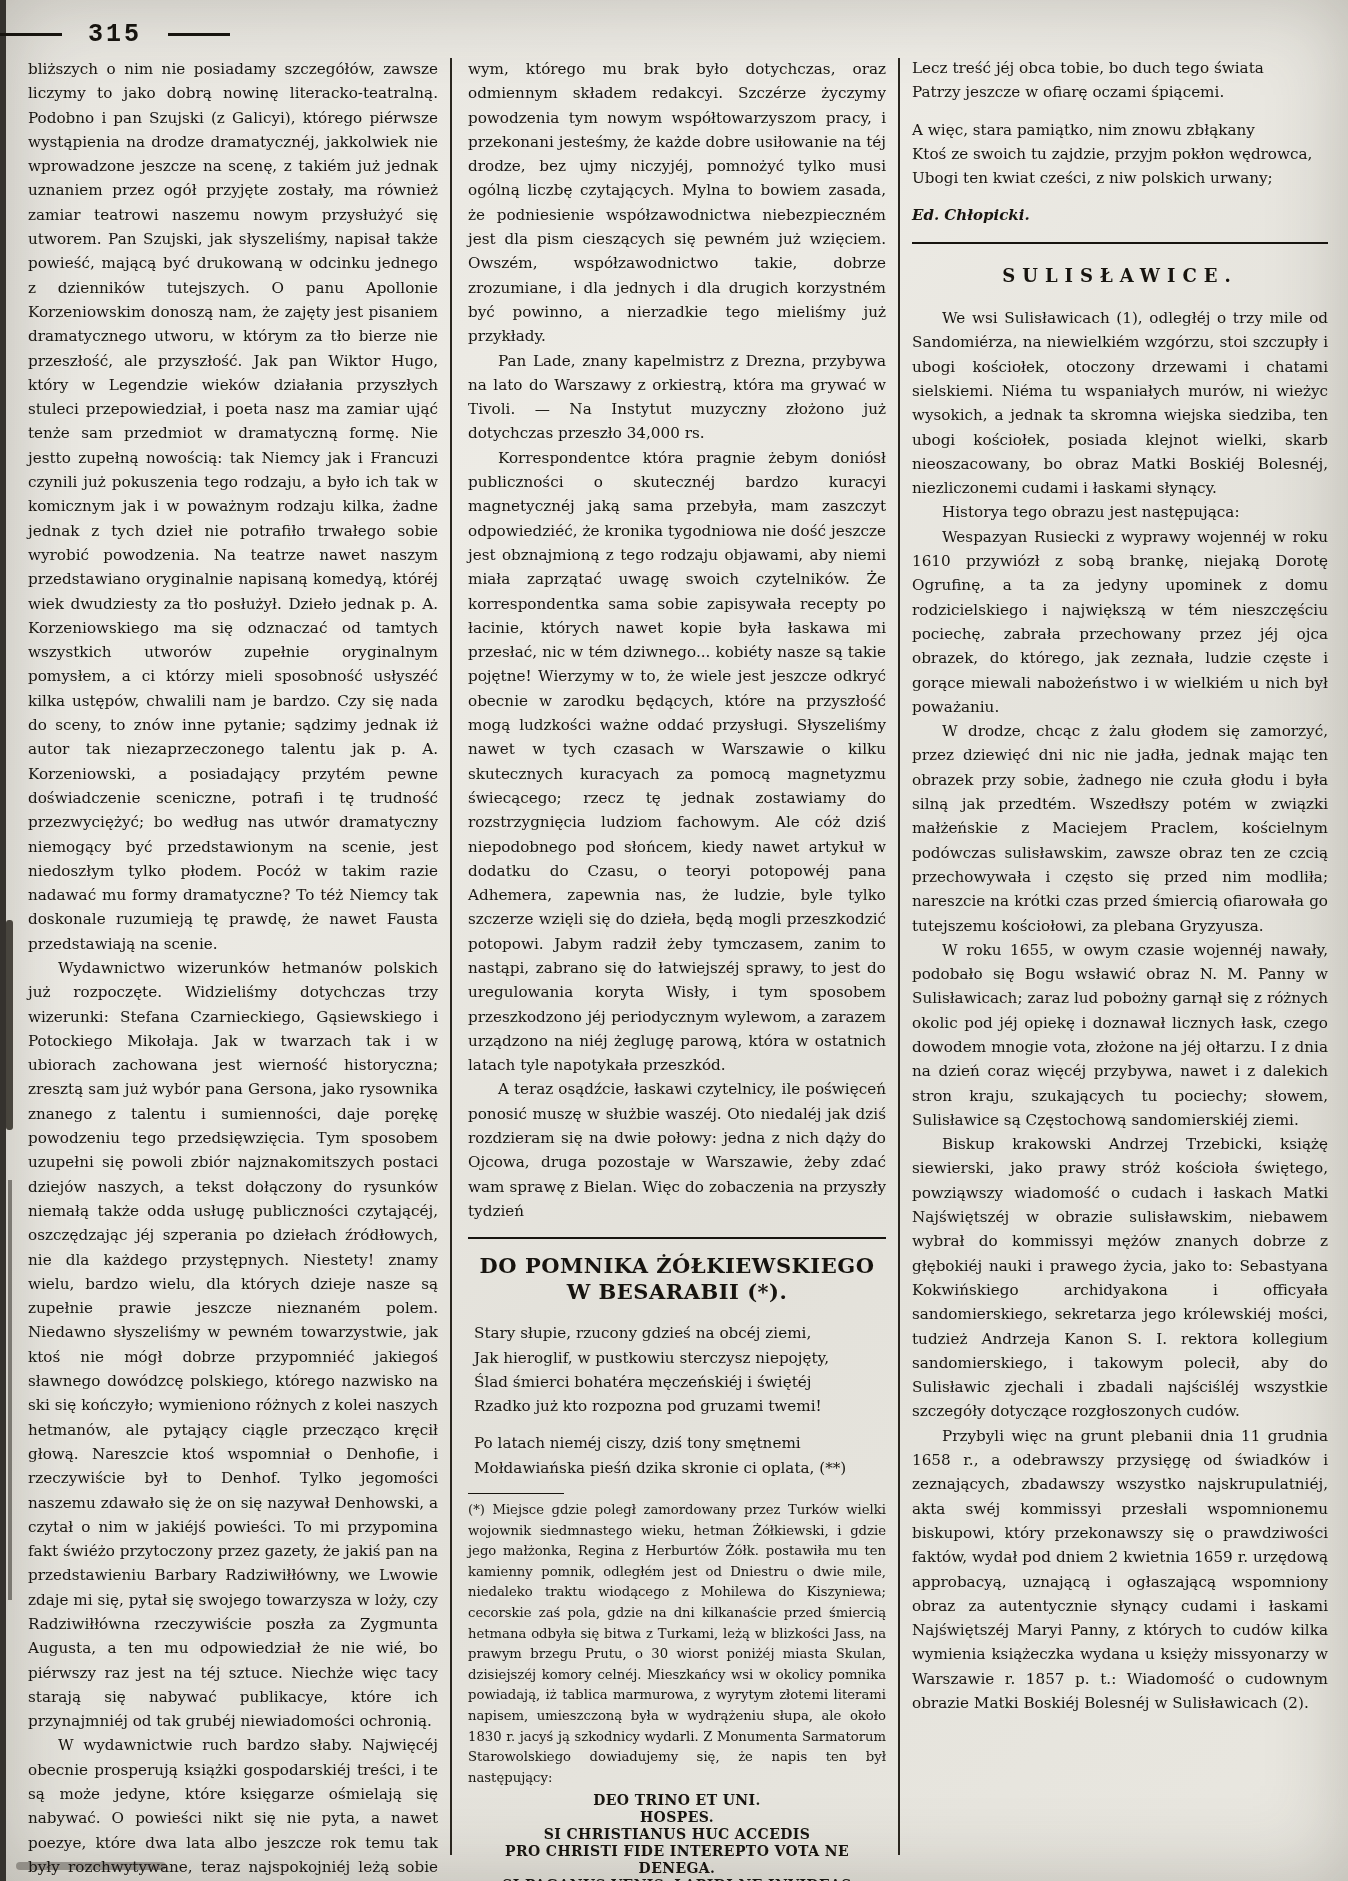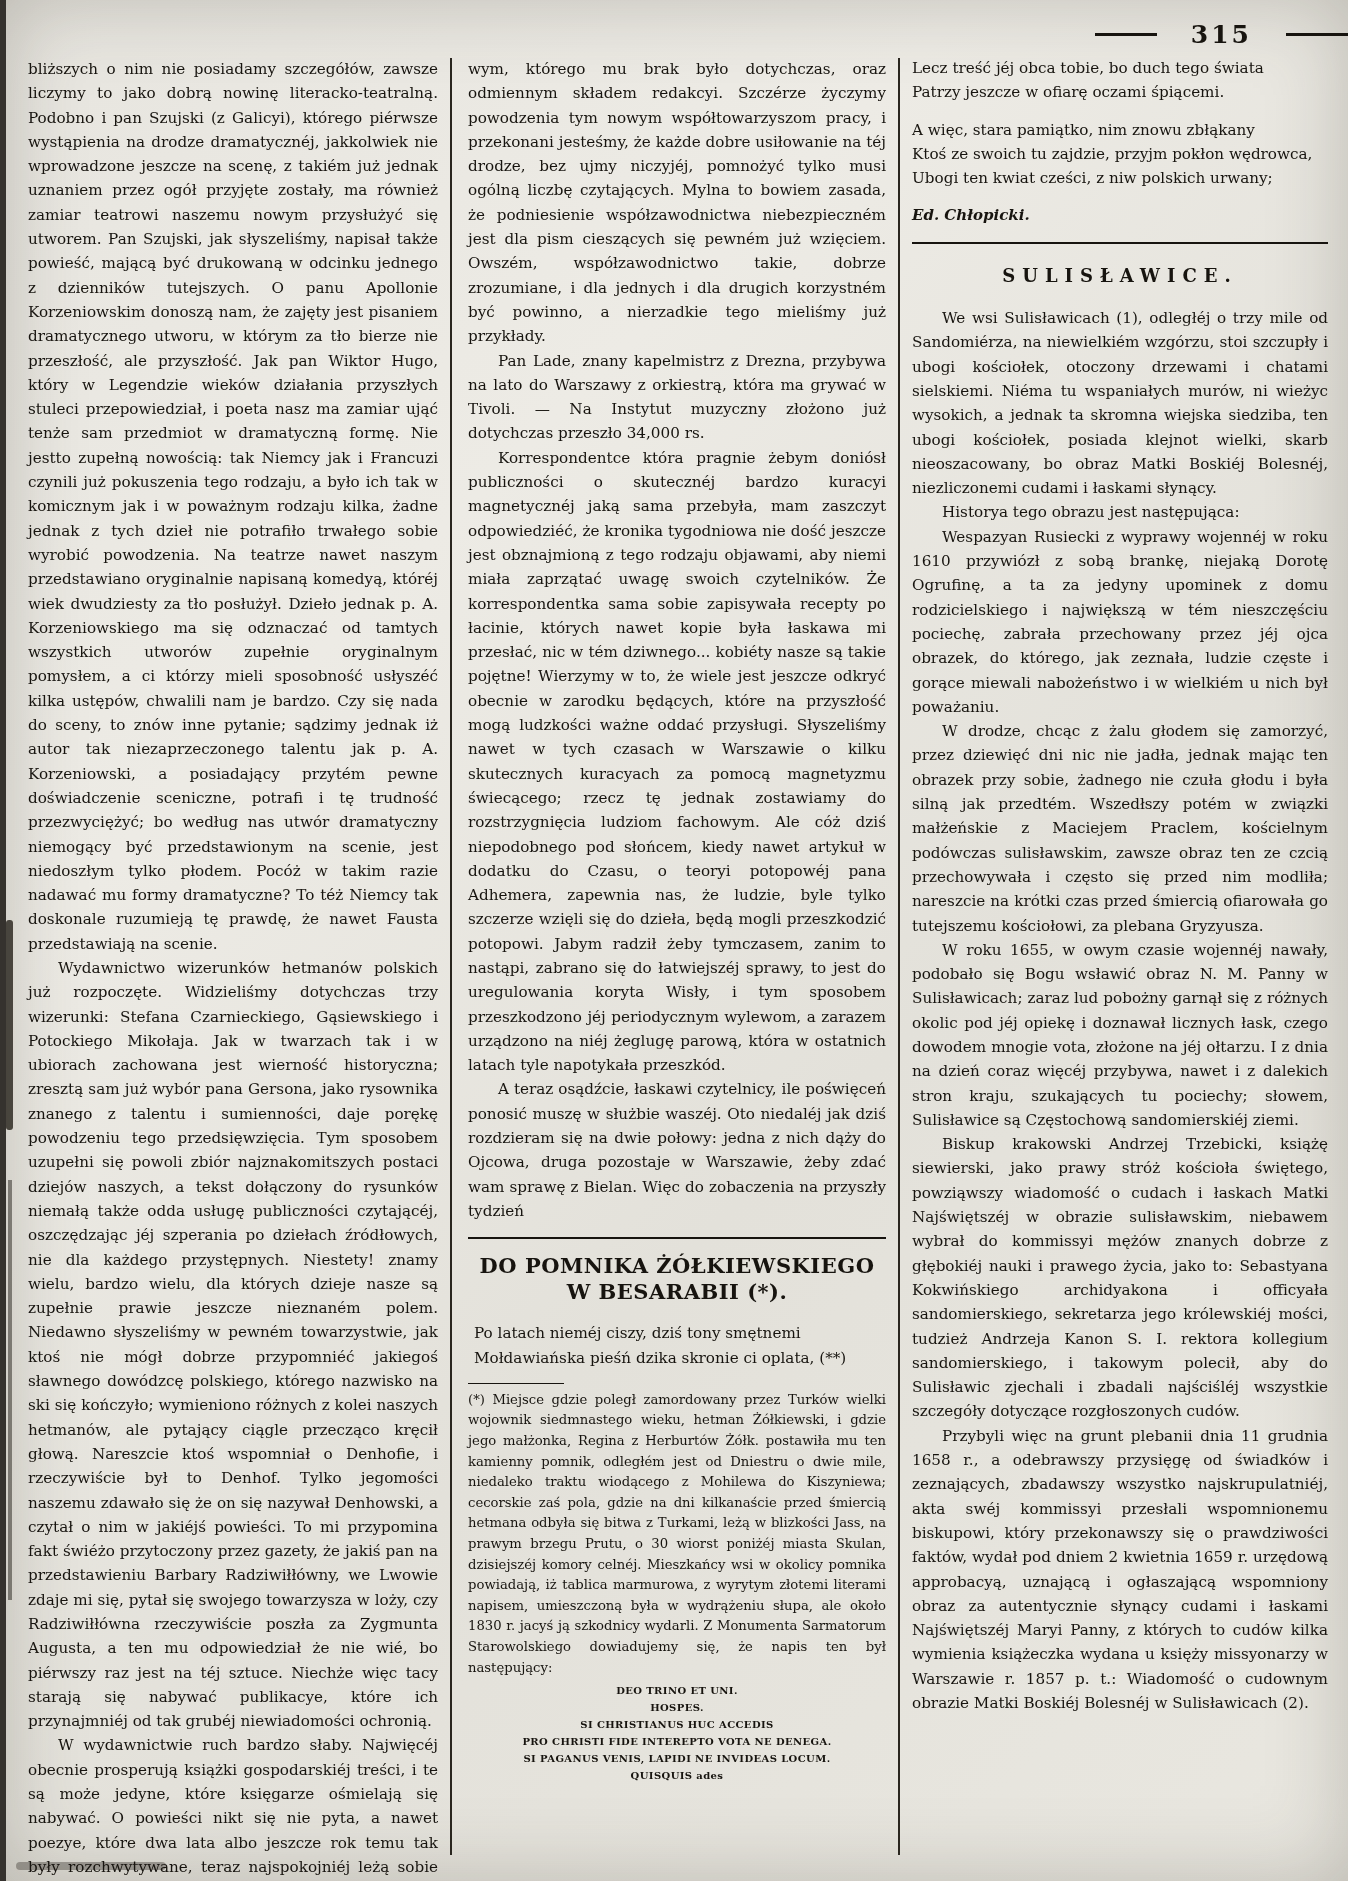--- a/index.html
+++ b/index.html
@@ -14,21 +14,21 @@
     background:linear-gradient(135deg,#e7e5df 0%,#edebe5 30%,#e3e1da 60%,#e9e7e0 100%);
     box-shadow:inset 0 0 80px rgba(60,55,45,.25);
   }
   .smudge{position:absolute;background:#242019;opacity:.8;}
   .s1{left:0;top:920px;width:7px;height:210px;border-radius:3px;}
   .s2{left:2px;top:1180px;width:4px;height:420px;opacity:.5;}
   .s3{left:10px;top:1862px;width:150px;height:8px;opacity:.35;border-radius:4px;}
 
   .page-head{
     position:absolute;top:20px;left:0;width:100%;
-    display:flex;align-items:center;justify-content:flex-end;gap:34px;
+    display:flex;align-items:center;justify-content:flex-start;gap:26px;font-family:Liberation Mono, monospace;
   }
   .head-dash{width:62px;height:3px;background:#17140f;}
   .page-num{font-size:25px;font-weight:bold;letter-spacing:3px;}
 
   .col{position:absolute;font-size:15.2px;line-height:24.3px;text-align:justify;}
   .col1{left:28px;top:57px;width:410px;}
   .col2{left:468px;top:57px;width:418px;}
   .col3{left:912px;top:52px;width:416px;}
 
   .vrule{position:absolute;width:1.5px;background:#2a261f;top:58px;bottom:26px;}
@@ -55,21 +55,21 @@
   .poem .vline{display:block;}
 
   .signature{
     text-align:left;font-style:italic;font-weight:bold;
     font-size:15px;margin:6px 36px 4px 0;text-indent:0;
   }
 
   .footnote{font-size:13.2px;line-height:20.6px;}
   .footnote p{margin:0 0 4px 0;text-indent:24px;}
   .inscription{text-align:center;font-weight:bold;line-height:17px;margin:4px 0 2px 0;}
-  .cap-line{font-size:10px;letter-spacing:.4px;text-align:center;}
+  .cap-line{font-size:14px;letter-spacing:.4px;text-align:center;}
   .latin-par{font-size:13.2px;line-height:20.6px;text-align:justify;text-indent:0 !important;}
 </style>
 </head>
 <body>
 
 <div class="paper">
   <div class="smudge s1"></div>
   <div class="smudge s2"></div>
   <div class="smudge s3"></div>
 </div>
@@ -93,20 +93,26 @@
   <p class="body-par no-indent">wym, którego mu brak było dotychczas, oraz odmiennym składem redakcyi. Szczérze życzymy powodzenia tym nowym współtowarzyszom pracy, i przekonani jesteśmy, że każde dobre usiłowanie na téj drodze, bez ujmy niczyjéj, pomnożyć tylko musi ogólną liczbę czytających. Mylna to bowiem zasada, że podniesienie współzawodnictwa niebezpieczném jest dla pism cieszących się pewném już wzięciem. Owszém, współzawodnictwo takie, dobrze zrozumiane, i dla jednych i dla drugich korzystném być powinno, a nierzadkie tego mieliśmy już przykłady.</p>
   <p class="body-par">Pan Lade, znany kapelmistrz z Drezna, przybywa na lato do Warszawy z orkiestrą, która ma grywać w Tivoli. — Na Instytut muzyczny złożono już dotychczas przeszło 34,000 rs.</p>
   <p class="body-par">Korrespondentce która pragnie żebym doniósł publiczności o skutecznéj bardzo kuracyi magnetycznéj jaką sama przebyła, mam zaszczyt odpowiedziéć, że kronika tygodniowa nie dość jeszcze jest obznajmioną z tego rodzaju objawami, aby niemi miała zaprzątać uwagę swoich czytelników. Że korrespondentka sama sobie zapisywała recepty po łacinie, których nawet kopie była łaskawa mi przesłać, nic w tém dziwnego... kobiéty nasze są takie pojętne! Wierzymy w to, że wiele jest jeszcze odkryć obecnie w zarodku będących, które na przyszłość mogą ludzkości ważne oddać przysługi. Słyszeliśmy nawet w tych czasach w Warszawie o kilku skutecznych kuracyach za pomocą magnetyzmu świecącego; rzecz tę jednak zostawiamy do rozstrzygnięcia ludziom fachowym. Ale cóż dziś niepodobnego pod słońcem, kiedy nawet artykuł w dodatku do Czasu, o teoryi potopowéj pana Adhemera, zapewnia nas, że ludzie, byle tylko szczerze wzięli się do dzieła, będą mogli przeszkodzić potopowi. Jabym radził żeby tymczasem, zanim to nastąpi, zabrano się do łatwiejszéj sprawy, to jest do uregulowania koryta Wisły, i tym sposobem przeszkodzono jéj periodycznym wylewom, a zarazem urządzono na niéj żeglugę parową, która w ostatnich latach tyle napotykała przeszkód.</p>
   <p class="body-par">A teraz osądźcie, łaskawi czytelnicy, ile poświęceń ponosić muszę w służbie waszéj. Oto niedaléj jak dziś rozdzieram się na dwie połowy: jedna z nich dąży do Ojcowa, druga pozostaje w Warszawie, żeby zdać wam sprawę z Bielan. Więc do zobaczenia na przyszły tydzień</p>
 
   <hr class="hr-full">
 
   <div class="sec-heading">DO POMNIKA ŻÓŁKIEWSKIEGO W BESARABII (*).</div>
 
   <div class="poem">
+    <div class="stanza">
+      <span class="vline">Stary słupie, rzucony gdzieś na obcéj ziemi,</span>
+      <span class="vline">Jak hieroglif, w pustkowiu sterczysz niepojęty,</span>
+      <span class="vline">Ślad śmierci bohatéra męczeńskiéj i świętéj</span>
+      <span class="vline">Rzadko już kto rozpozna pod gruzami twemi!</span>
+    </div>
     <div class="stanza">
       <span class="vline">Po latach nieméj ciszy, dziś tony smętnemi</span>
       <span class="vline">Mołdawiańska pieśń dzika skronie ci oplata, (**)</span>
     </div>
   </div>
 
   <hr class="hr-short">
 
   <div class="footnote">
     <p class="latin-par">(*) Miejsce gdzie poległ zamordowany przez Turków wielki wojownik siedmnastego wieku, hetman Żółkiewski, i gdzie jego małżonka, Regina z Herburtów Żółk. postawiła mu ten kamienny pomnik, odległém jest od Dniestru o dwie mile, niedaleko traktu wiodącego z Mohilewa do Kiszyniewa; cecorskie zaś pola, gdzie na dni kilkanaście przed śmiercią hetmana odbyła się bitwa z Turkami, leżą w blizkości Jass, na prawym brzegu Prutu, o 30 wiorst poniżéj miasta Skulan, dzisiejszéj komory celnéj. Mieszkańcy wsi w okolicy pomnika powiadają, iż tablica marmurowa, z wyrytym złotemi literami napisem, umieszczoną była w wydrążeniu słupa, ale około 1830 r. jacyś ją szkodnicy wydarli. Z Monumenta Sarmatorum Starowolskiego dowiadujemy się, że napis ten był następujący:</p>

